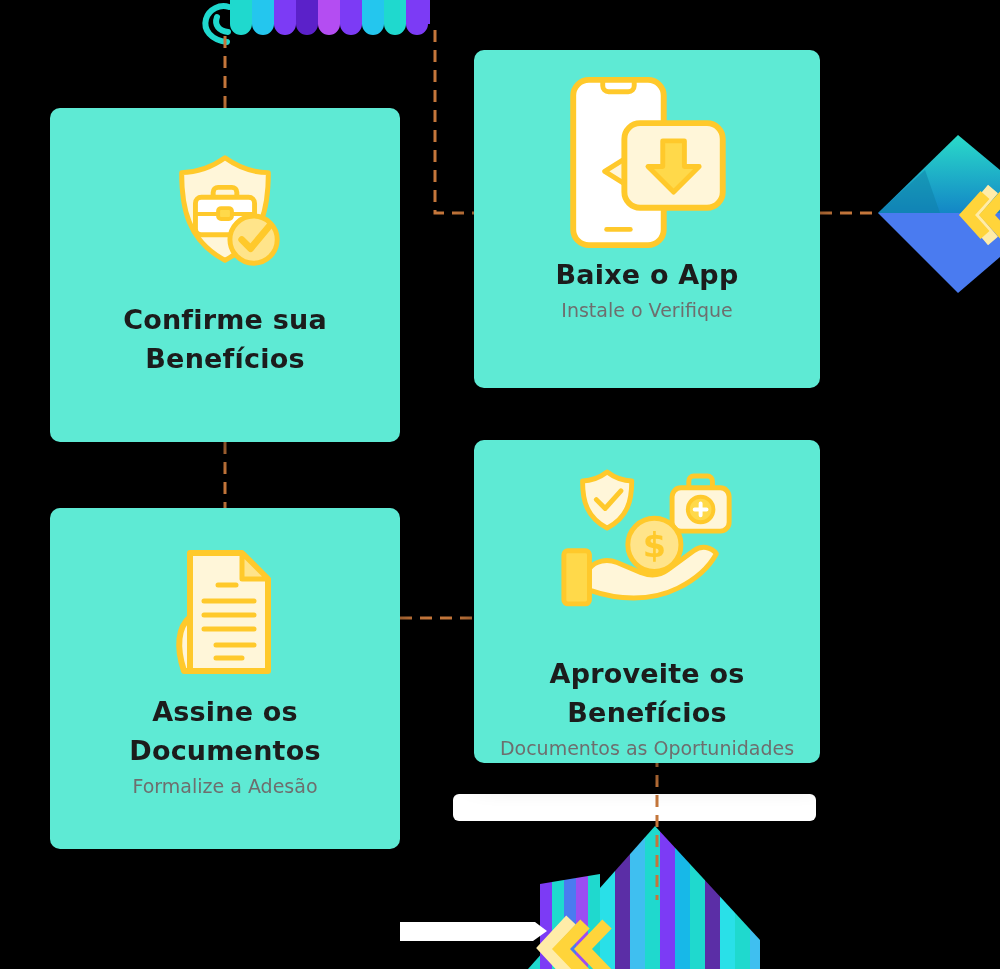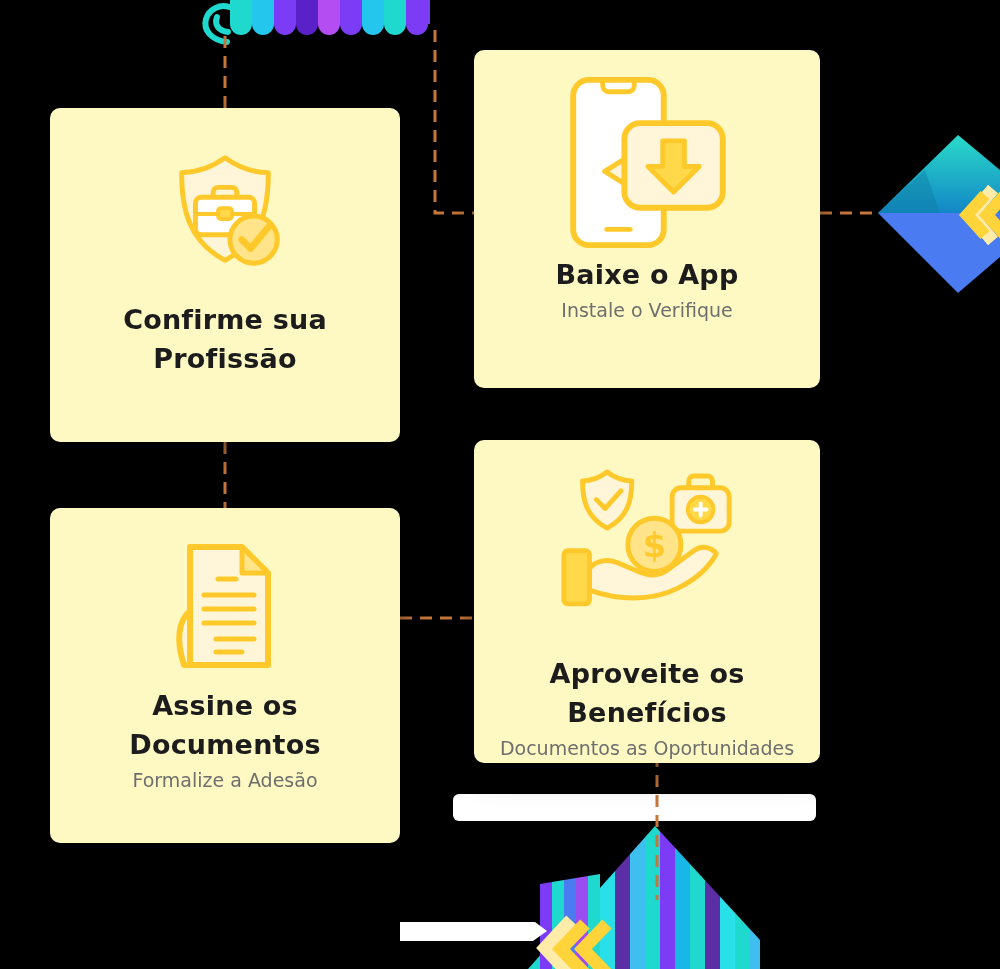--- a/index.html
+++ b/index.html
@@ -5,35 +5,35 @@
   html,body{margin:0;padding:0;}
   body{
     width:1000px;height:969px;position:relative;overflow:hidden;
     background:#000000;
     font-family:"DejaVu Sans","Liberation Sans",sans-serif;
   }
   .canvas{position:absolute;left:0;top:0;width:1000px;height:969px;}
   .deco{position:absolute;pointer-events:none;}
   .connector-layer{position:absolute;left:0;top:0;pointer-events:none;}
   .card{
-    position:absolute;background:#fef9c3;border-radius:10px;
+    position:absolute;background:#5eead4;border-radius:10px;
     display:flex;flex-direction:column;align-items:center;text-align:center;
     box-shadow:0 10px 30px rgba(0,0,0,.45);
   }
   .icon-wrap{display:flex;align-items:center;justify-content:center;}
   .step-title{
     font-weight:700;font-size:27px;line-height:1.45;color:#1C1C1C;letter-spacing:.2px;
   }
   .step-subtitle{font-size:19px;color:#6E6E6E;margin-top:5px;}
   #card1{left:50px;top:108px;width:350px;height:314px;padding-top:20px;}
   #card1 .icon-wrap{height:172px;}
   #card1 .step-title{max-width:250px;}
   #card2{left:474px;top:50px;width:346px;height:318px;padding-top:20px;}
   #card2 .icon-wrap{height:185px;}
-  #card3{left:50px;top:508px;width:350px;height:317px;padding-top:18px;}
+  #card3{left:50px;top:508px;width:350px;height:317px;padding-top:24px;}
   #card3 .icon-wrap{height:160px;}
   #card3 .step-title{max-width:250px;}
   #card4{left:474px;top:440px;width:346px;height:315px;padding-top:8px;}
   #card4 .icon-wrap{height:178px;}
   #card4 .step-title{max-width:260px;margin-top:28px;}
 </style>
 </head>
 <body>
 
 <div class="canvas">
@@ -144,21 +144,21 @@
       <svg width="138" height="133" viewBox="0 0 140 135">
         <path d="M70,10 C56,20 40,25 26,25 C26,60 32,94 70,114 C108,94 114,60 114,25 C100,25 84,20 70,10 Z" fill="#FFF6D9" stroke="#FFC92B" stroke-width="5" stroke-linejoin="round"></path>
         <path d="M58,50 v-5 a5,5 0 0 1 5,-5 h14 a5,5 0 0 1 5,5 v5" fill="none" stroke="#FFC92B" stroke-width="5"></path>
         <rect x="40" y="50" width="60" height="38" rx="6" fill="#FFFFFF" stroke="#FFC92B" stroke-width="5"></rect>
         <path d="M40,67 H100" stroke="#FFC92B" stroke-width="4"></path>
         <rect x="63" y="61" width="14" height="11" rx="3" fill="#FFD94A" stroke="#FFC92B" stroke-width="4"></rect>
         <circle cx="99" cy="93" r="24" fill="#FFE48A" stroke="#FFC92B" stroke-width="5"></circle>
         <path d="M87,93 L96,102 L116,78" fill="none" stroke="#FFC92B" stroke-width="7" stroke-linecap="round" stroke-linejoin="round"></path>
       </svg>
     </div>
-    <div class="step-title">Confirme sua Profissão</div>
+    <div class="step-title">Confirme sua Benefícios</div>
   </div>
 
   <div class="card" id="card2">
     <div class="icon-wrap">
       <svg width="170" height="182" viewBox="0 0 170 185">
         <rect x="10" y="8" width="92" height="168" rx="16" fill="#FFFFFF" stroke="#FFC92B" stroke-width="6"></rect>
         <path d="M40,10 v4 a6,6 0 0 0 6,6 h20 a6,6 0 0 0 6,-6 v-4" fill="none" stroke="#FFC92B" stroke-width="5"></path>
         <path d="M44,160 h24" stroke="#FFC92B" stroke-width="5" stroke-linecap="round"></path>
         <path d="M66,86 L42,101 L66,116 Z" fill="#FFF6D9" stroke="#FFC92B" stroke-width="5" stroke-linejoin="round"></path>
         <rect x="62" y="52" width="100" height="86" rx="16" fill="#FFF6D9" stroke="#FFC92B" stroke-width="6"></rect>

